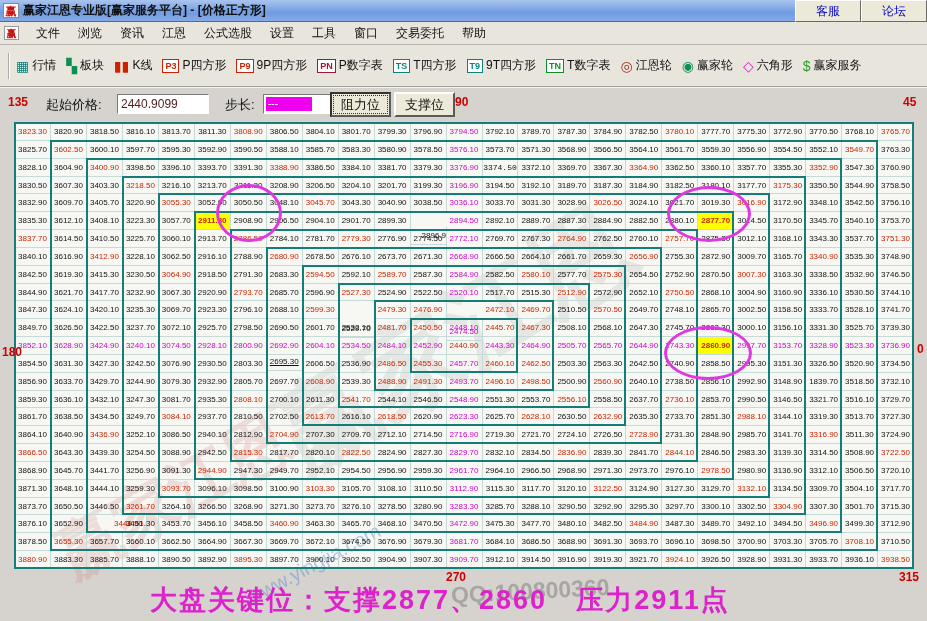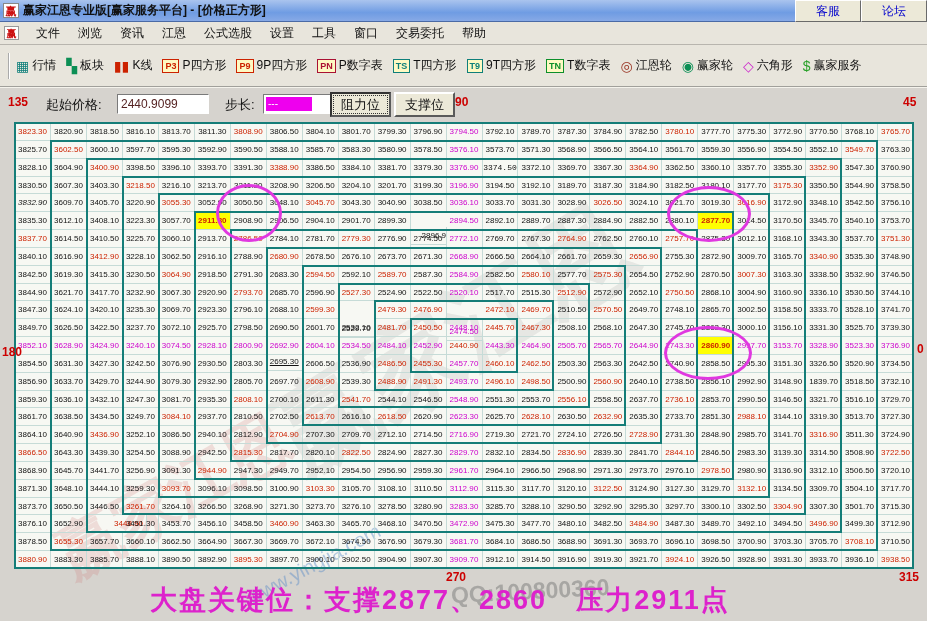--- a/index.html
+++ b/index.html
@@ -23,21 +23,21 @@
   #menubar .logo { width:15px; height:14px; margin:0 8px 0 4px; background:#fff; color:#cc1111;
     font-weight:bold; font-size:10px; line-height:14px; text-align:center; border:1px solid #999; }
   .menu-item { font-size:12px; color:#111; padding:3px 9px; cursor:pointer; }
 
   
   #toolbar { position:absolute; left:0; top:45px; width:927px; height:43px; background:#e8e5dc;
     display:flex; align-items:center; border-bottom:2px groove #f5f3ec; padding-left:6px; }
   .tool-item { display:flex; align-items:center; margin-right:10px; cursor:pointer; }
   .tool-glyph { font-size:14px; margin-right:3px; }
   .tool-badge { font-size:9px; font-weight:bold; border:1px solid; padding:0 2px; margin-right:3px;
-    background:#fef9c3; line-height:12px; }
+    background:#ffffff; line-height:12px; }
   .tool-label { font-size:12px; color:#111; }
   .tool-sep { width:2px; height:26px; border-left:1px solid #aaa; border-right:1px solid #fff; margin:0 6px 0 2px; }
 
   
   #controls { position:absolute; left:0; top:88px; width:927px; height:34px; }
   .angle-label { position:absolute; color:#cc0000; font-size:12px; font-weight:bold; }
   #controls .lbl { position:absolute; top:8px; font-size:13px; color:#111; }
   #start-price-input { position:absolute; left:117px; top:6px; width:92px; height:20px;
     border:1px solid; border-color:#7a7a7a #fff #fff #7a7a7a; background:#fff; font-size:12px;
     color:#552222; padding:2px 3px; font-family:"Liberation Sans",sans-serif; }
@@ -273,21 +273,21 @@
     <div class="cell" style="left: 539.4px; top: 53.52px;">3189.70</div>
     <div class="cell" style="left: 575.36px; top: 53.52px;">3187.30</div>
     <div class="cell" style="left: 611.32px; top: 53.52px;">3184.90</div>
     <div class="cell" style="left: 647.28px; top: 53.52px;">3182.50</div>
     <div class="cell" style="left: 683.24px; top: 53.52px;">3180.10</div>
     <div class="cell" style="left: 719.2px; top: 53.52px;">3177.70</div>
     <div class="cell red" style="left: 755.16px; top: 53.52px;">3175.30</div>
     <div class="cell" style="left: 791.12px; top: 53.52px;">3350.50</div>
     <div class="cell" style="left: 827.08px; top: 53.52px;">3544.90</div>
     <div class="cell" style="left: 863.04px; top: 53.52px;">3758.50</div>
-    <div class="cell" style="left: 0px; top: 71.36px; font-style: italic;">3832.90</div>
+    <div class="cell" style="left: 0px; top: 71.36px;">3832.90</div>
     <div class="cell" style="left: 35.96px; top: 71.36px;">3609.70</div>
     <div class="cell" style="left: 71.92px; top: 71.36px;">3405.70</div>
     <div class="cell" style="left: 107.88px; top: 71.36px;">3220.90</div>
     <div class="cell red" style="left: 143.84px; top: 71.36px;">3055.30</div>
     <div class="cell" style="left: 179.8px; top: 71.36px;">3052.90</div>
     <div class="cell" style="left: 215.76px; top: 71.36px;">3050.50</div>
     <div class="cell" style="left: 251.72px; top: 71.36px;">3048.10</div>
     <div class="cell red" style="left: 287.68px; top: 71.36px;">3045.70</div>
     <div class="cell" style="left: 323.64px; top: 71.36px;">3043.30</div>
     <div class="cell" style="left: 359.6px; top: 71.36px;">3040.90</div>

